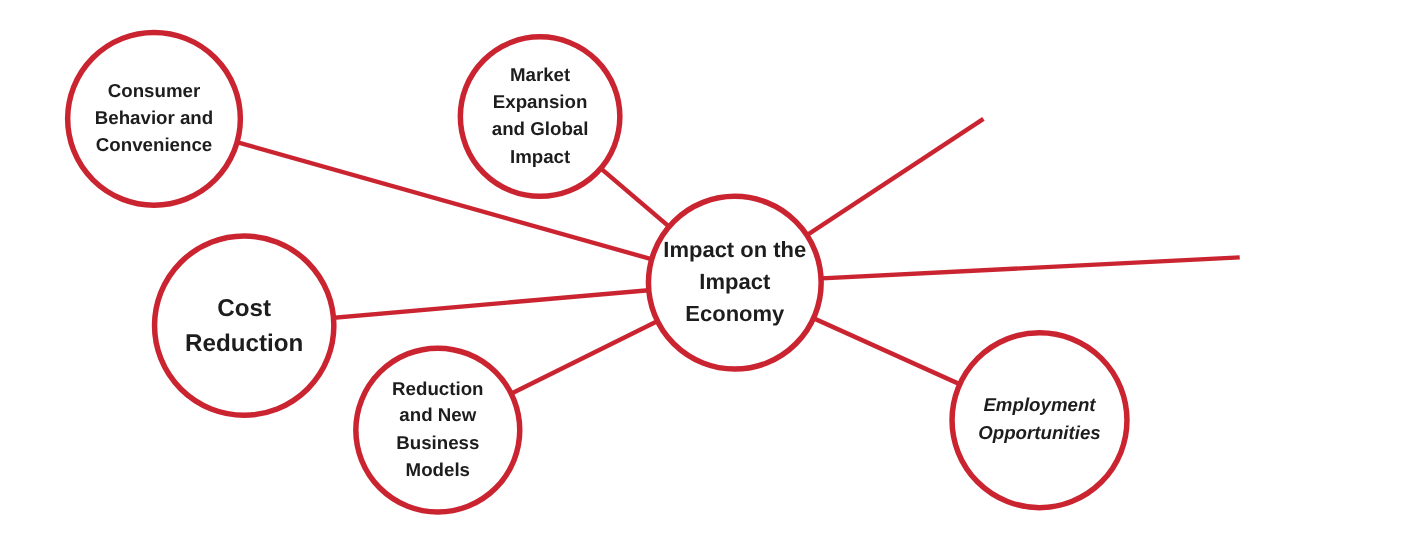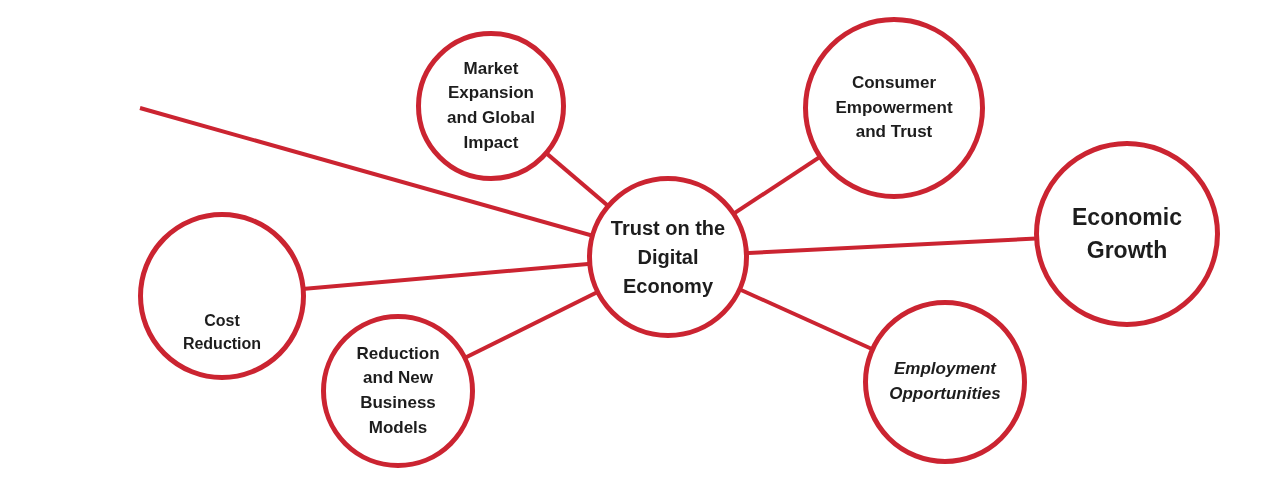--- a/index.html
+++ b/index.html
@@ -33,59 +33,56 @@
   }
   .node .label { display: block; }
   
   .n-center            { left: 587px; top: 176px; width: 162px; height: 162px; font-size: 20px; padding: 6px; }
   .n-consumer-behavior { left:  59px; top:  27px; width: 162px; height: 162px; font-size: 17px; padding: 12px; }
   .n-market-expansion  { left: 416px; top:  31px; width: 150px; height: 150px; font-size: 17px; padding: 16px; }
   .n-consumer-empower  { left: 803px; top:  17px; width: 182px; height: 182px; font-size: 17px; padding: 22px; }
   .n-economic-growth   { left: 1034px; top: 141px; width: 186px; height: 186px; font-size: 23px; padding: 24px; }
   .n-employment        { left: 863px; top: 300px; width: 164px; height: 164px; font-size: 17px; padding: 14px; font-style: italic; }
   .n-innovation        { left: 321px; top: 314px; width: 154px; height: 154px; font-size: 17px; padding: 18px; }
-  .n-cost-reduction    { left: 138px; top: 212px; width: 168px; height: 168px; font-size: 16px; padding: 20px; align-items: flex-end; }
+  .n-cost-reduction    { left: 138px; top: 212px; width: 168px; height: 168px; font-size: 22px; padding: 20px; }
 </style>
 </head>
 <body>
 
 <div class="canvas">
 
   <svg id="connectors" viewBox="0 0 1280 488" xmlns="http://www.w3.org/2000/svg">
       <line x1="668" y1="257" x2="140" y2="108" stroke="#cb2431" stroke-width="4"></line>
       <line x1="668" y1="257" x2="491" y2="106" stroke="#cb2431" stroke-width="4"></line>
       <line x1="668" y1="257" x2="894" y2="108" stroke="#cb2431" stroke-width="4"></line>
       <line x1="668" y1="257" x2="1127" y2="234" stroke="#cb2431" stroke-width="4"></line>
       <line x1="668" y1="257" x2="945" y2="382" stroke="#cb2431" stroke-width="4"></line>
       <line x1="668" y1="257" x2="398" y2="391" stroke="#cb2431" stroke-width="4"></line>
       <line x1="668" y1="257" x2="222" y2="296" stroke="#cb2431" stroke-width="4"></line>
     </svg>
 
+  <div class="node satellite n-consumer-behavior">
+    <span class="label">Consumer Behavior and Convenience</span>
+  </div>
 
   <div class="node satellite n-market-expansion">
     <span class="label">Market Expansion and Global Impact</span>
   </div>
 
-  <div class="node satellite n-consumer-empower">
-    <span class="label">Consumer Empowerment and Trust</span>
-  </div>
 
-  <div class="node satellite n-economic-growth">
-    <span class="label">Economic Growth</span>
-  </div>
 
   <div class="node satellite n-employment">
     <span class="label">Employment Opportunities</span>
   </div>
 
   <div class="node satellite n-innovation">
     <span class="label">Reduction and New Business Models</span>
   </div>
 
   <div class="node satellite n-cost-reduction">
     <span class="label">Cost Reduction</span>
   </div>
 
   <div class="node n-center">
-    <span class="label">Trust on the Digital Economy</span>
+    <span class="label">Impact on the Impact Economy</span>
   </div>
 
 </div>
 
 </body></html>

